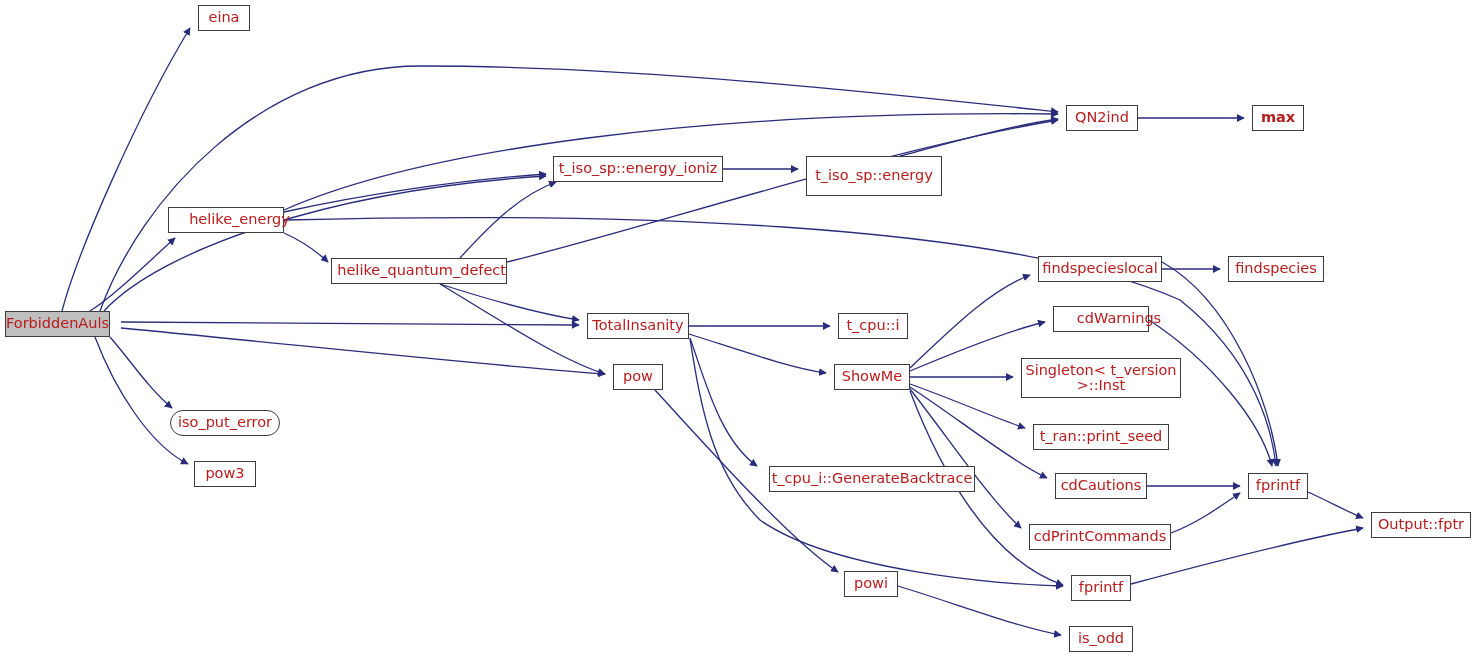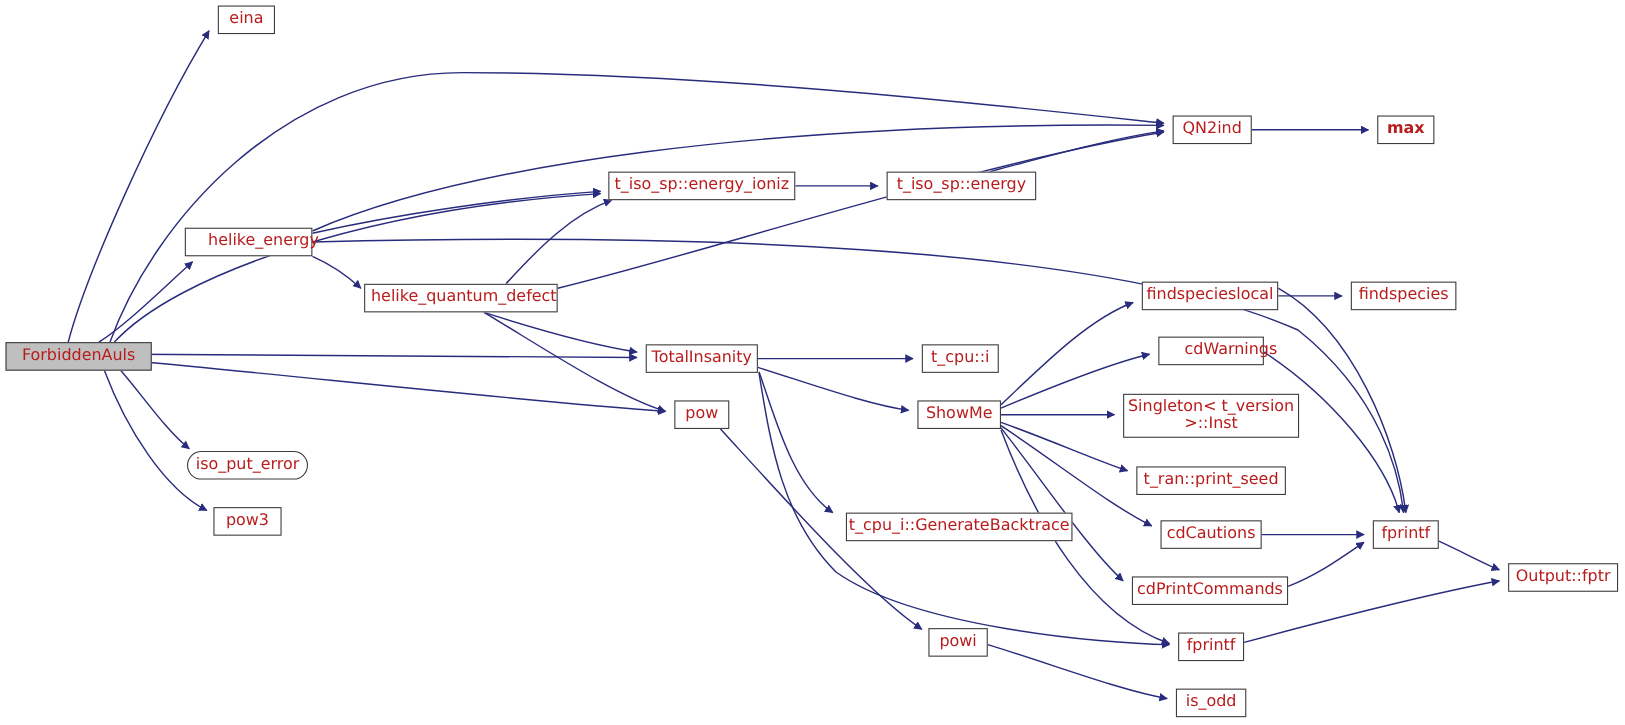--- a/index.html
+++ b/index.html
@@ -66,28 +66,28 @@
         <path d="M 1162,262 C 1230,300 1270,400 1278,466" fill="none" stroke="#292c7c" stroke-width="1.3" marker-end="url(#ah)"></path>
         <path d="M 1149,320 C 1210,360 1260,420 1272,466" fill="none" stroke="#292c7c" stroke-width="1.3" marker-end="url(#ah)"></path>
         <path d="M 1147,486 L 1240,486" fill="none" stroke="#292c7c" stroke-width="1.3" marker-end="url(#ah)"></path>
         <path d="M 1171,533 C 1200,522 1225,503 1240,493" fill="none" stroke="#292c7c" stroke-width="1.3" marker-end="url(#ah)"></path>
         <path d="M 1308,492 C 1330,502 1348,512 1363,518" fill="none" stroke="#292c7c" stroke-width="1.3" marker-end="url(#ah)"></path>
         <path d="M 1131,584 C 1220,560 1310,538 1363,528" fill="none" stroke="#292c7c" stroke-width="1.3" marker-end="url(#ah)"></path>
         <path d="M 898,586 C 960,605 1020,628 1061,635" fill="none" stroke="#292c7c" stroke-width="1.3" marker-end="url(#ah)"></path>
       </g>
   </svg>
   <div id="node-layer">
-      <div class="node root" style="left: 5px; top: 311px; width: 133px; height: 26px;"><span class="lbl">ForbiddenAuls</span></div>
+      <div class="node root" style="left: 5px; top: 311px; width: 105px; height: 26px;"><span class="lbl">ForbiddenAuls</span></div>
       <div class="node" style="left: 198px; top: 5px; width: 52px; height: 26px;"><span class="lbl">eina</span></div>
       <div class="node" style="left: 168px; top: 207px; width: 116px; height: 26px; padding-left: 27px;"><span class="lbl">helike_energy</span></div>
       <div class="node" style="left: 170px; top: 410px; width: 110px; height: 26px; border-radius: 13px;"><span class="lbl">iso_put_error</span></div>
       <div class="node" style="left: 194px; top: 461px; width: 62px; height: 26px;"><span class="lbl">pow3</span></div>
       <div class="node" style="left: 331px; top: 258px; width: 176px; height: 26px; justify-content: flex-end;"><span class="lbl">helike_quantum_defect</span></div>
       <div class="node" style="left: 553px; top: 156px; width: 170px; height: 26px;"><span class="lbl">t_iso_sp::energy_ioniz</span></div>
-      <div class="node" style="left: 806px; top: 156px; width: 136px; height: 26px;"><span class="lbl">t_iso_sp::energy</span></div>
+      <div class="node" style="left: 806px; top: 156px; width: 136px; height: 40px;"><span class="lbl">t_iso_sp::energy</span></div>
       <div class="node" style="left: 587px; top: 313px; width: 102px; height: 26px;"><span class="lbl">TotalInsanity</span></div>
       <div class="node" style="left: 613px; top: 364px; width: 50px; height: 26px;"><span class="lbl">pow</span></div>
       <div class="node" style="left: 1066px; top: 105px; width: 72px; height: 26px;"><span class="lbl">QN2ind</span></div>
       <div class="node" style="left: 1252px; top: 105px; width: 52px; height: 26px; font-weight: bold;"><span class="lbl">max</span></div>
       <div class="node" style="left: 838px; top: 313px; width: 70px; height: 26px;"><span class="lbl">t_cpu::i</span></div>
       <div class="node" style="left: 834px; top: 364px; width: 76px; height: 26px;"><span class="lbl">ShowMe</span></div>
       <div class="node" style="left: 769px; top: 466px; width: 206px; height: 26px;"><span class="lbl">t_cpu_i::GenerateBacktrace</span></div>
       <div class="node" style="left: 844px; top: 571px; width: 54px; height: 26px;"><span class="lbl">powi</span></div>
       <div class="node" style="left: 1038px; top: 256px; width: 124px; height: 26px;"><span class="lbl">findspecieslocal</span></div>
       <div class="node" style="left: 1228px; top: 256px; width: 96px; height: 26px;"><span class="lbl">findspecies</span></div>

